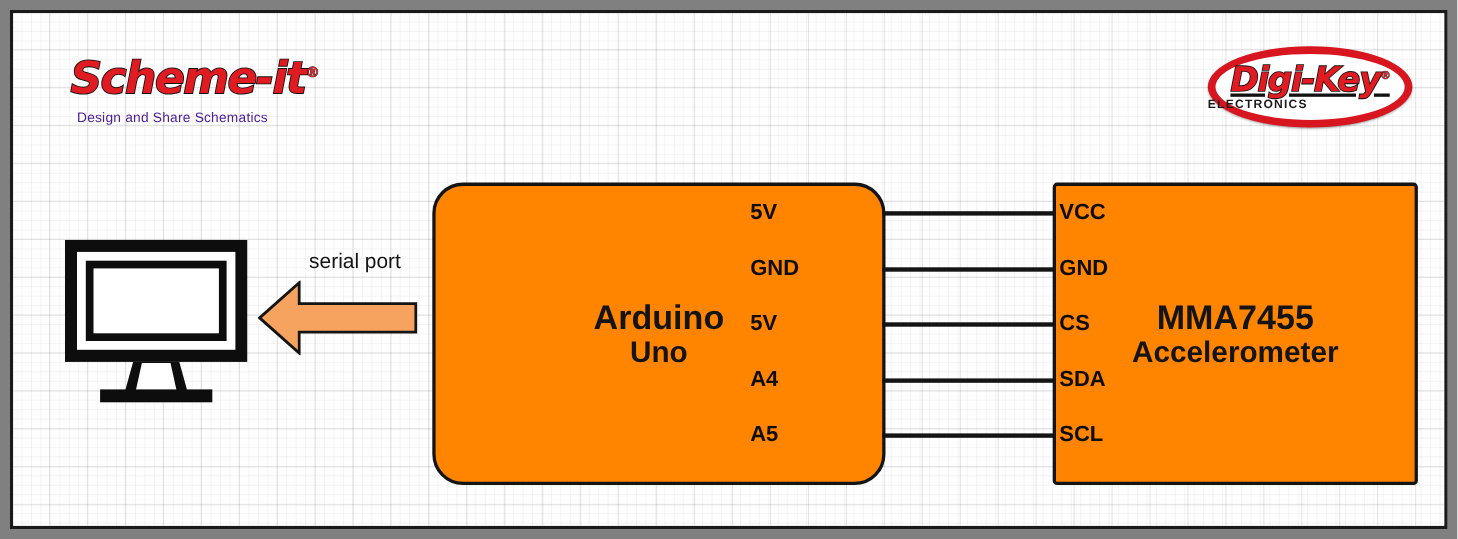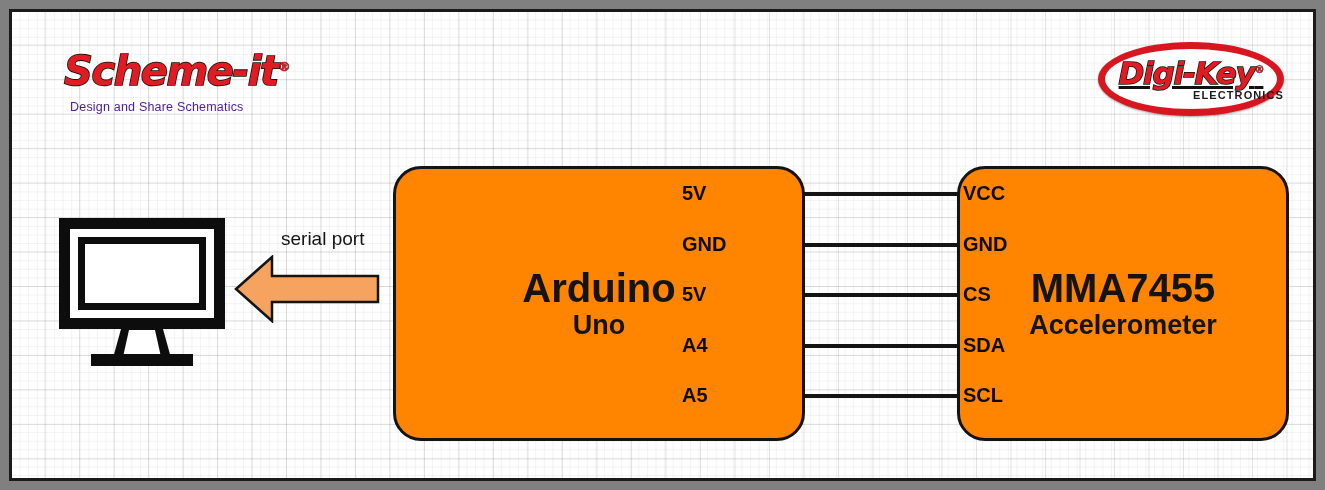--- a/index.html
+++ b/index.html
@@ -93,21 +93,21 @@
     paint-order: stroke fill;
     white-space: nowrap;
     text-decoration: underline;
   }
   #digikey-reg {
     font-size: 10px; vertical-align: super;
     -webkit-text-stroke: 0.5px #111111;
   }
   #digikey-sub {
     position: absolute; left: 0; right: 0; top: 47px;
-    text-align: right;
+    text-align: left;
     font-size: 11px; font-weight: bold;
     color: #1b1b1b;
     letter-spacing: 1.1px;
     white-space: nowrap;
   }
 
   
   #monitor-icon { position: absolute; left: 47px; top: 206px; }
 
   
@@ -130,24 +130,24 @@
     justify-content: center;
   }
   #arduino-block {
     left: 381px; top: 154px;
     width: 412px; height: 275px;
     border-radius: 28px;
   }
   #mma-block {
     left: 945px; top: 154px;
     width: 332px; height: 275px;
-    border-radius: 28px;
+    border-radius: 4px;
   }
   .block-title {
-    font-size: 40px; font-weight: bold; color: #141414;
+    font-size: 31px; font-weight: bold; color: #141414;
     line-height: 1.08; white-space: nowrap;
   }
   .block-subtitle {
     font-size: 27px; font-weight: bold; color: #141414;
     line-height: 1.12; white-space: nowrap; text-align: center;
   }
 
   
   .pin-label {
     position: absolute;

